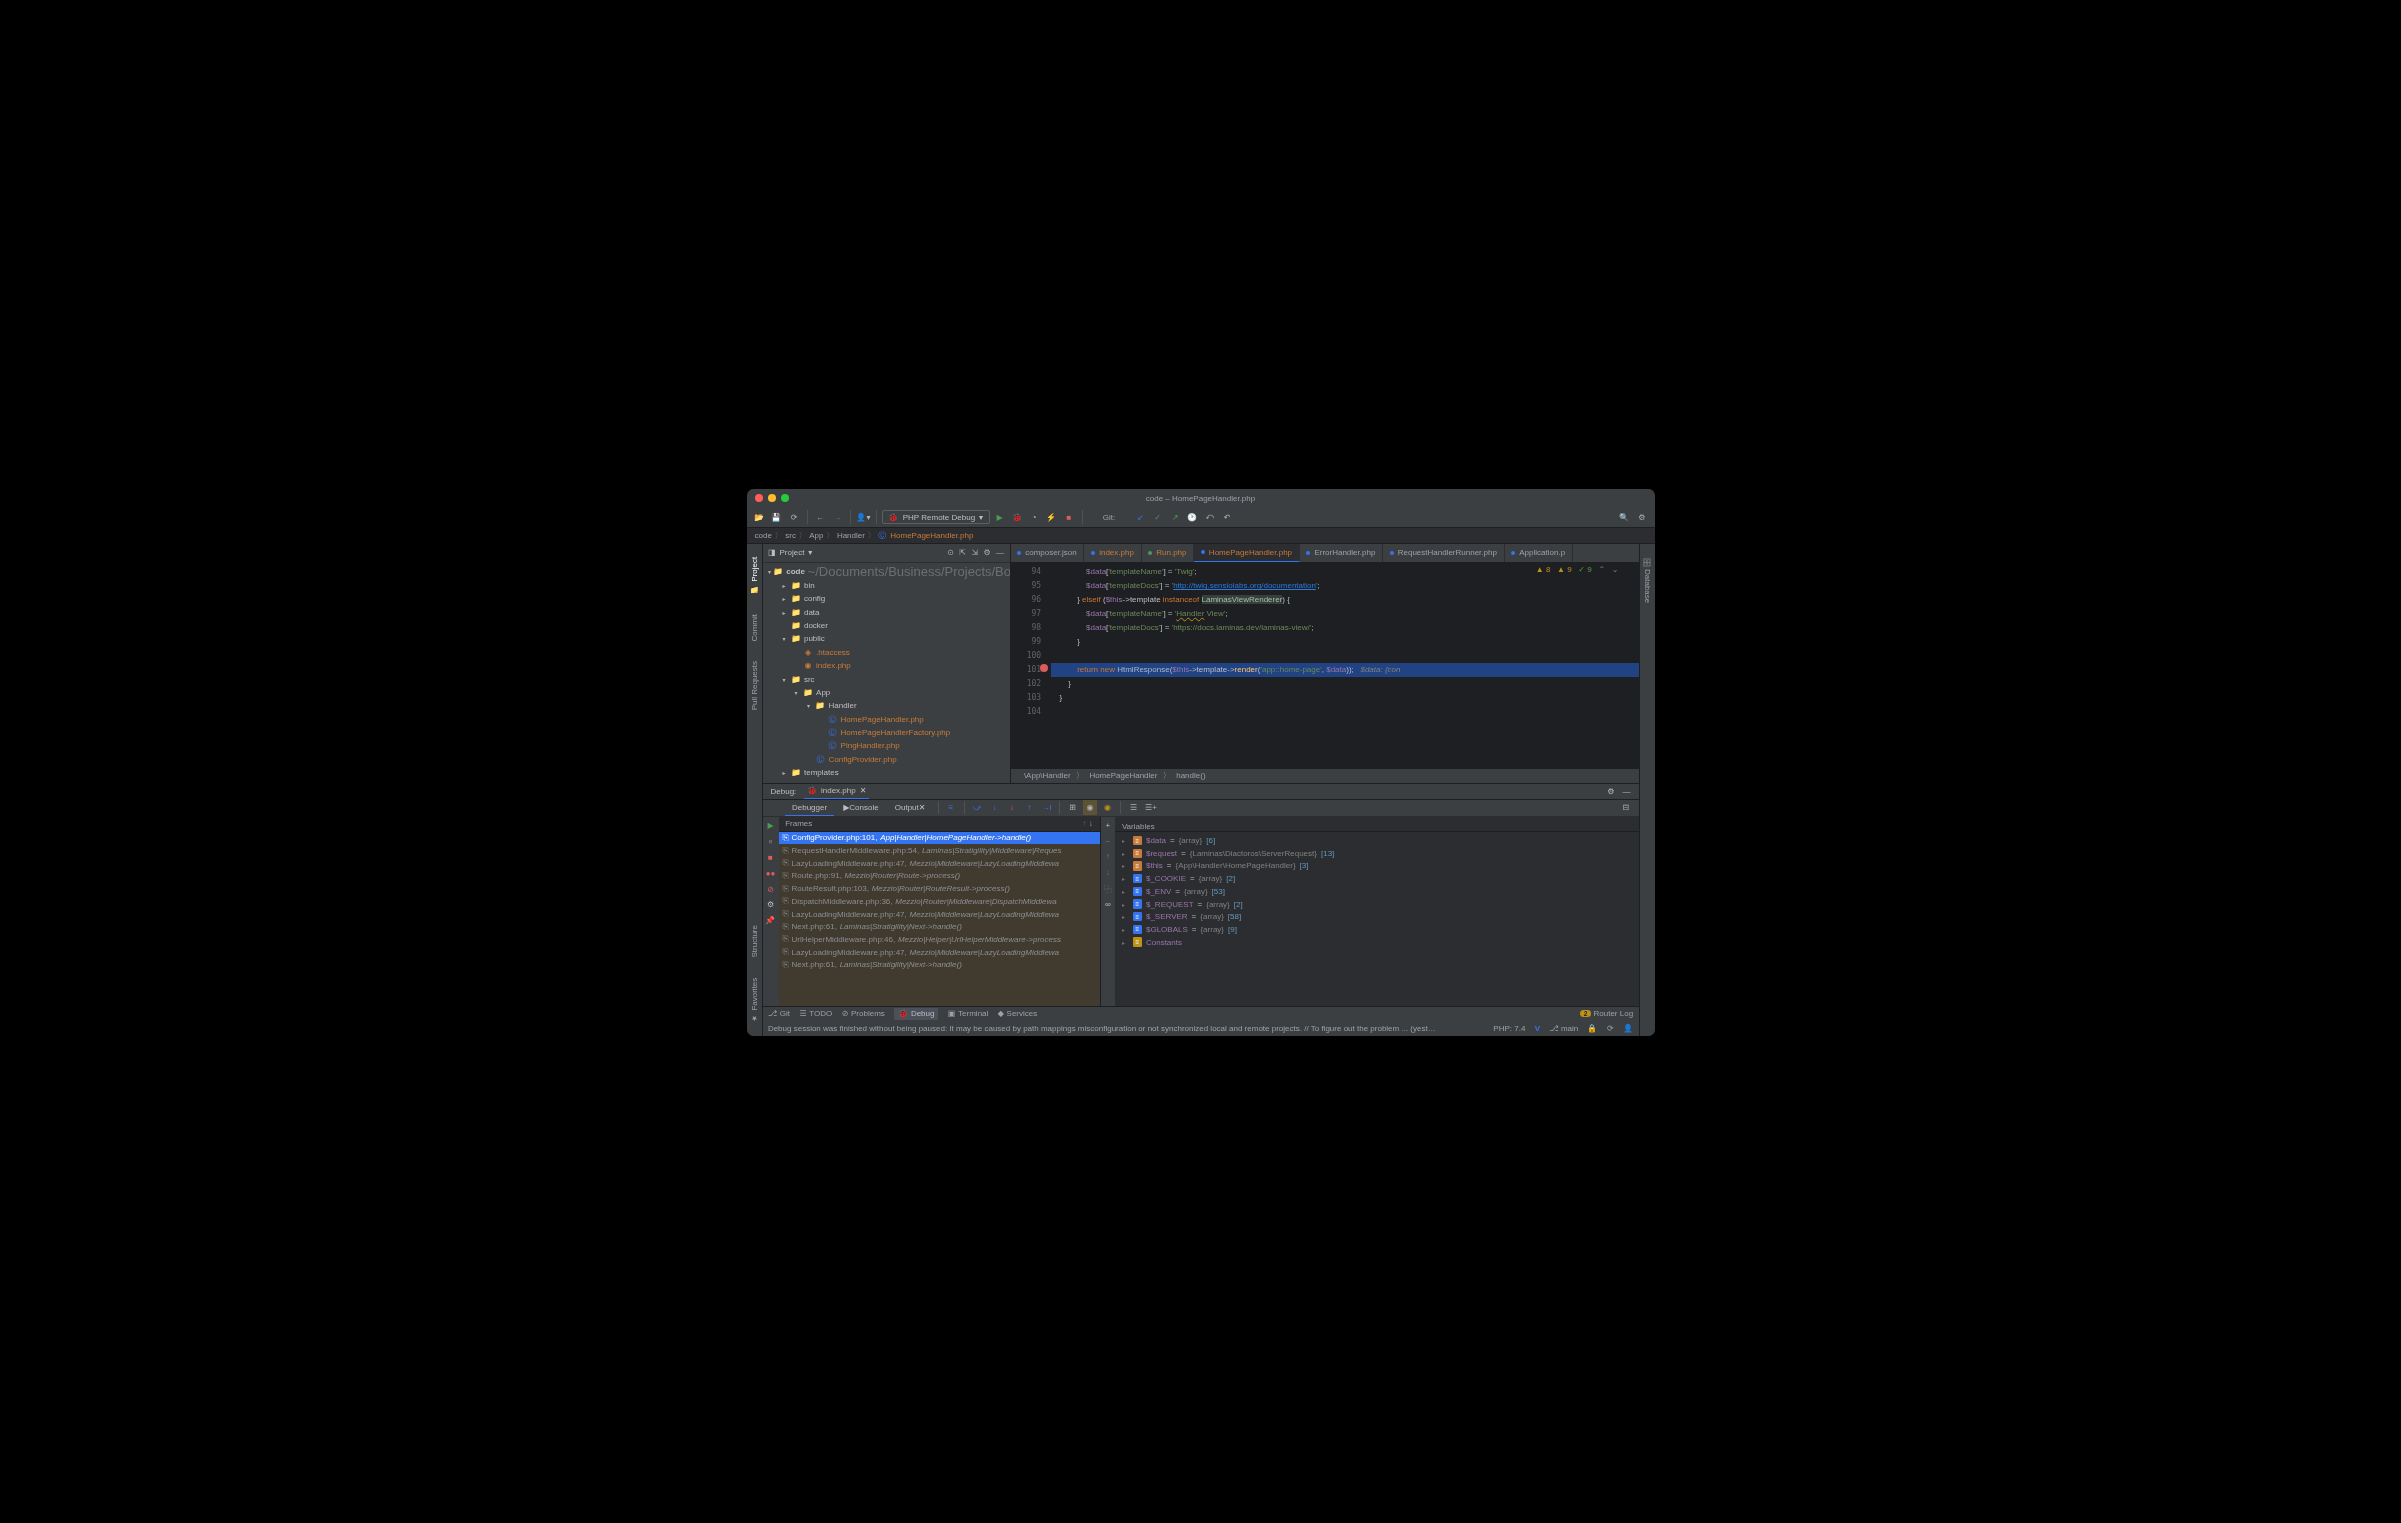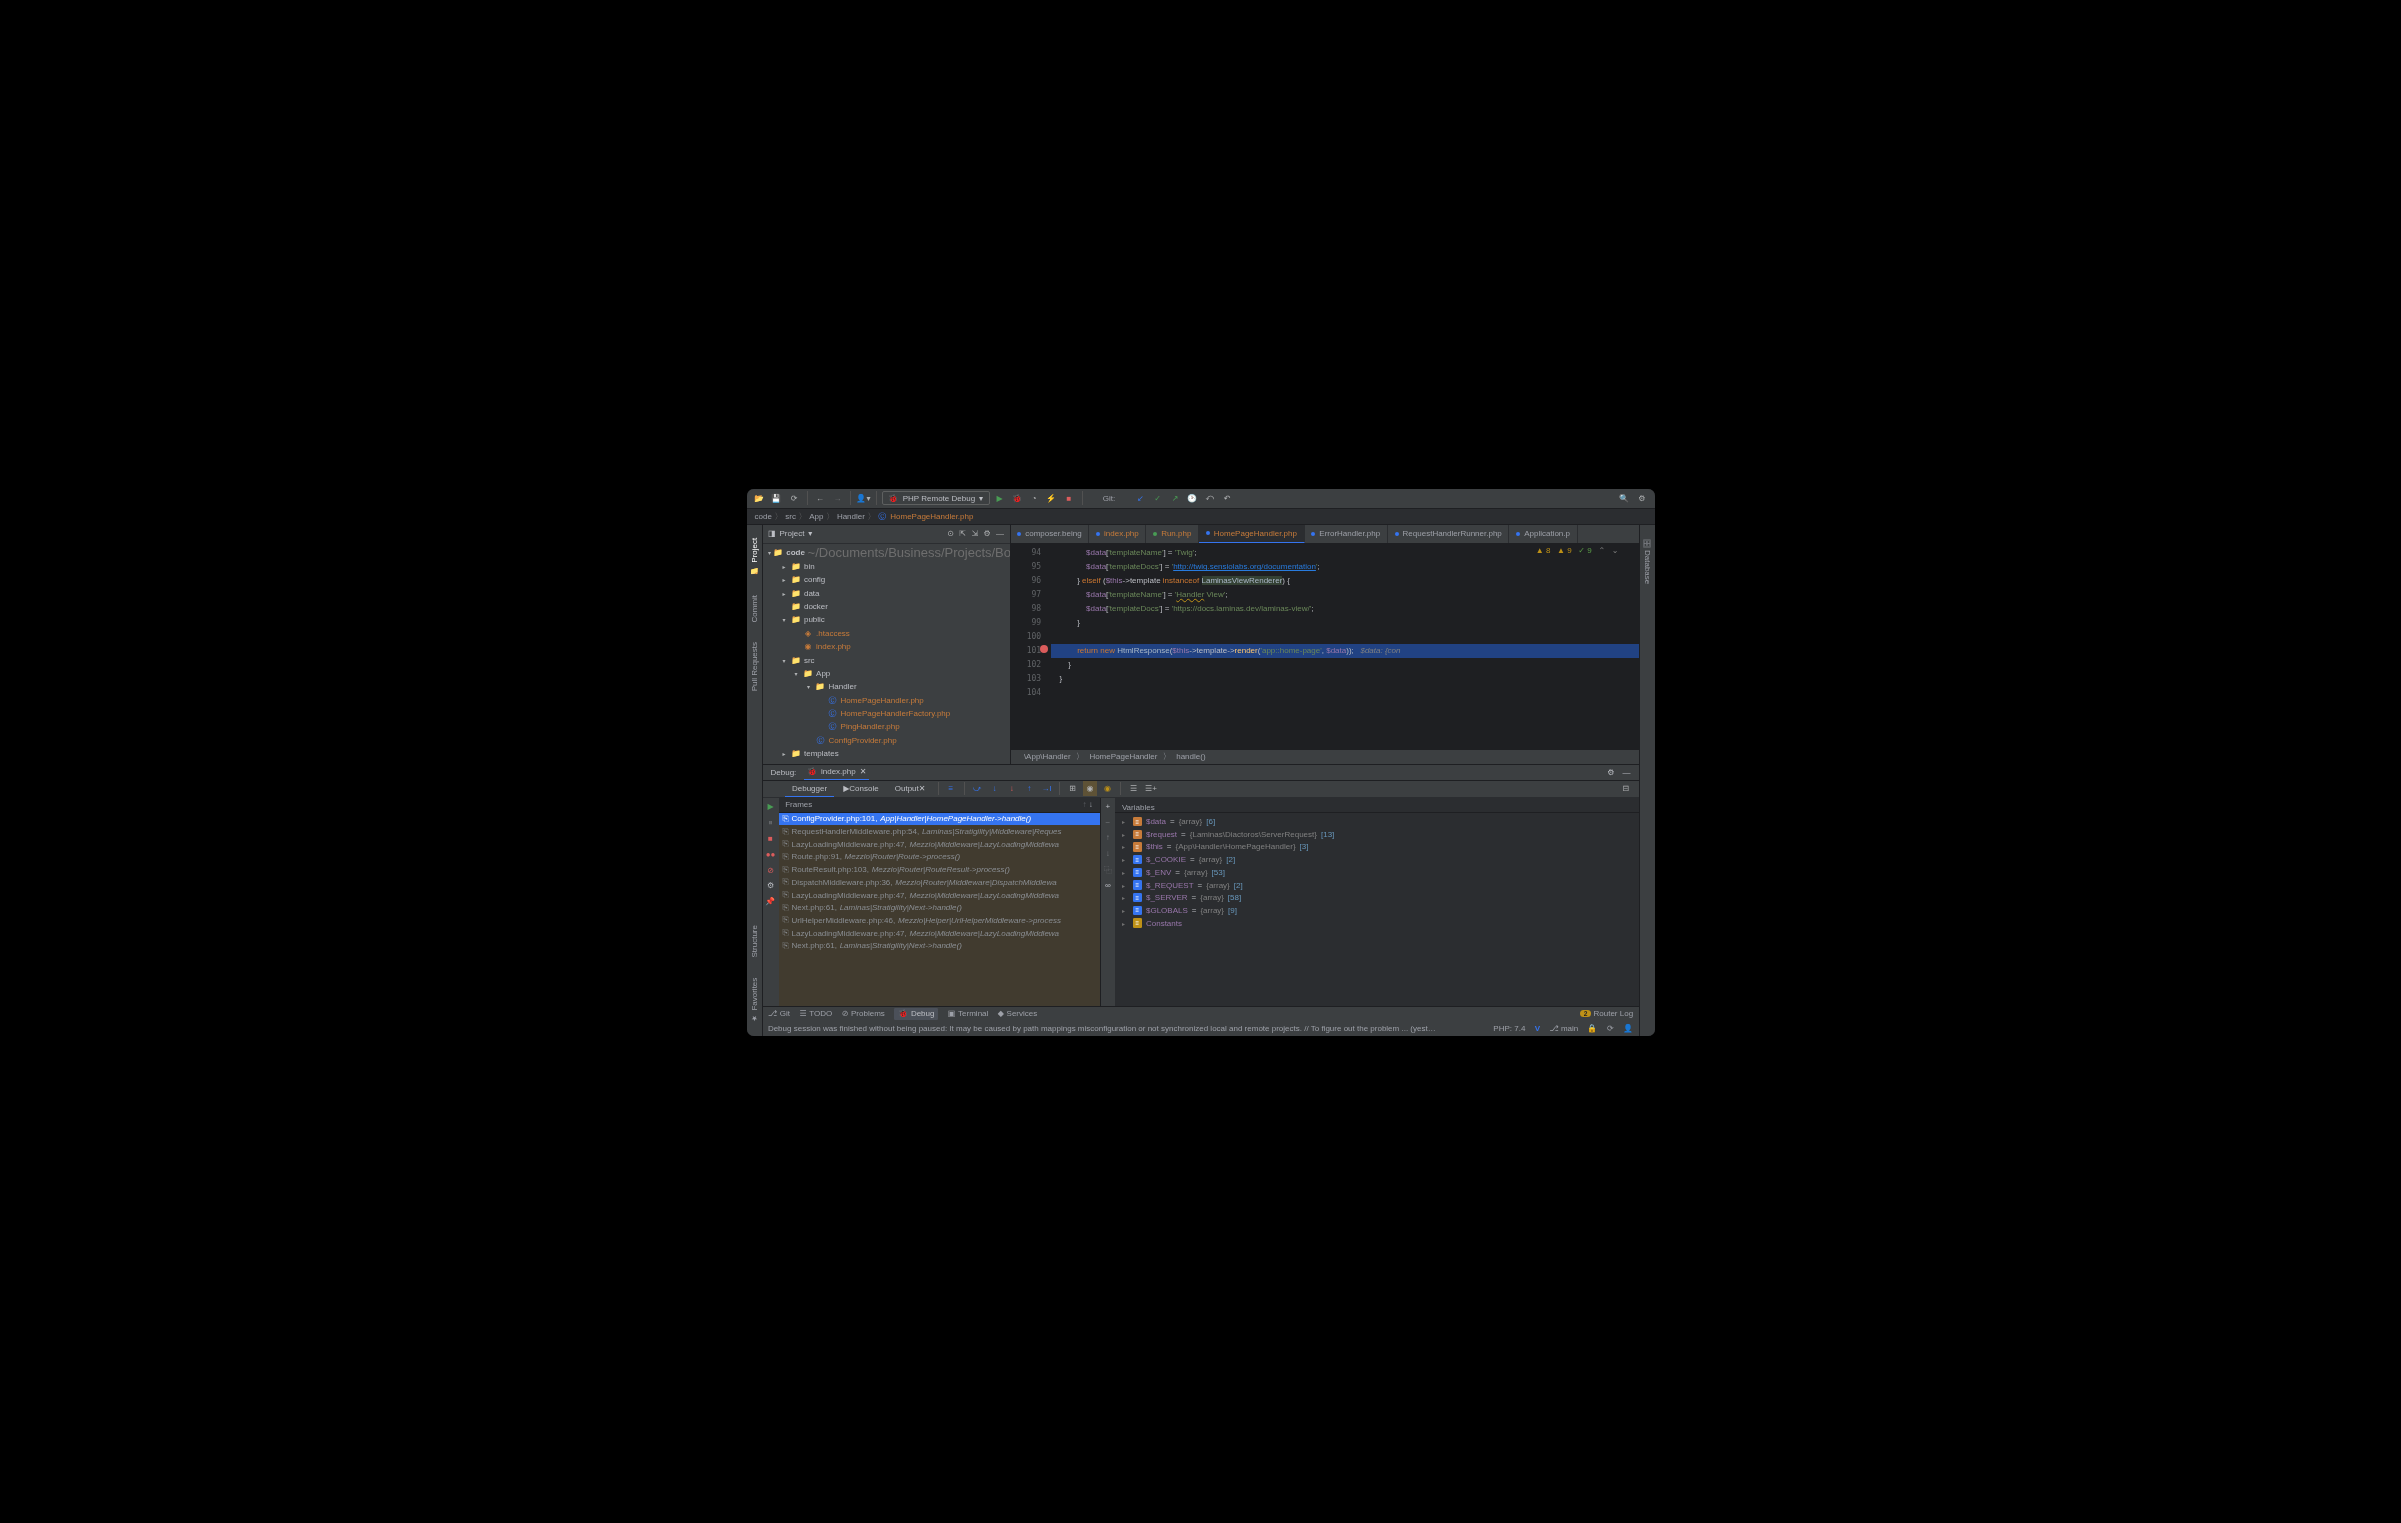--- a/index.html
+++ b/index.html
@@ -81,20 +81,28 @@
 .bbtn{display:flex;align-items:center;gap:2.7px;cursor:pointer}
 .bbtn.active{color:#bcbec4;background:#4b5059;padding:1.3px 4px;border-radius:1.3px}
 .status{height:14.7px;background:#3c3f41;display:flex;align-items:center;padding:0 5.4px;justify-content:space-between;font-size:7.4px;color:#9da0a8}
 .spacer{flex:1}
 .badge{background:#be9117;color:#1e1f22;border-radius:5.4px;padding:0 3.4px;font-size:6.7px;font-weight:bold}
 </style>
 </head>
 <body>
 
 <div class="win">
+  <div class="titlebar">
+    <div class="traffic">
+      <div class="dot r"></div>
+      <div class="dot y"></div>
+      <div class="dot g"></div>
+    </div>
+    <div class="title">code – HomePageHandler.php</div>
+  </div>
 
   <div class="toolbar">
     <div class="tbtn">📂</div>
     <div class="tbtn">💾</div>
     <div class="tbtn">⟳</div>
     <div class="tsep"></div>
     <div class="tbtn">←</div>
     <div class="tbtn" style="opacity:.4">→</div>
     <div class="tsep"></div>
     <div class="tbtn">👤▾</div>
@@ -256,21 +264,21 @@
                   <span class="tname ">test</span>
                 </div>
               </div>
           </div>
         </div>
 
         <div class="editor">
           <div class="tabs" id="tabs">
               <div class="tab">
                 <span class="tabdot b"></span>
-                <span>composer.being</span>
+                <span>composer.json</span>
               </div>
               <div class="tab mod">
                 <span class="tabdot b"></span>
                 <span>index.php</span>
               </div>
               <div class="tab mod">
                 <span class="tabdot g"></span>
                 <span>Run.php</span>
               </div>
               <div class="tab active mod">

